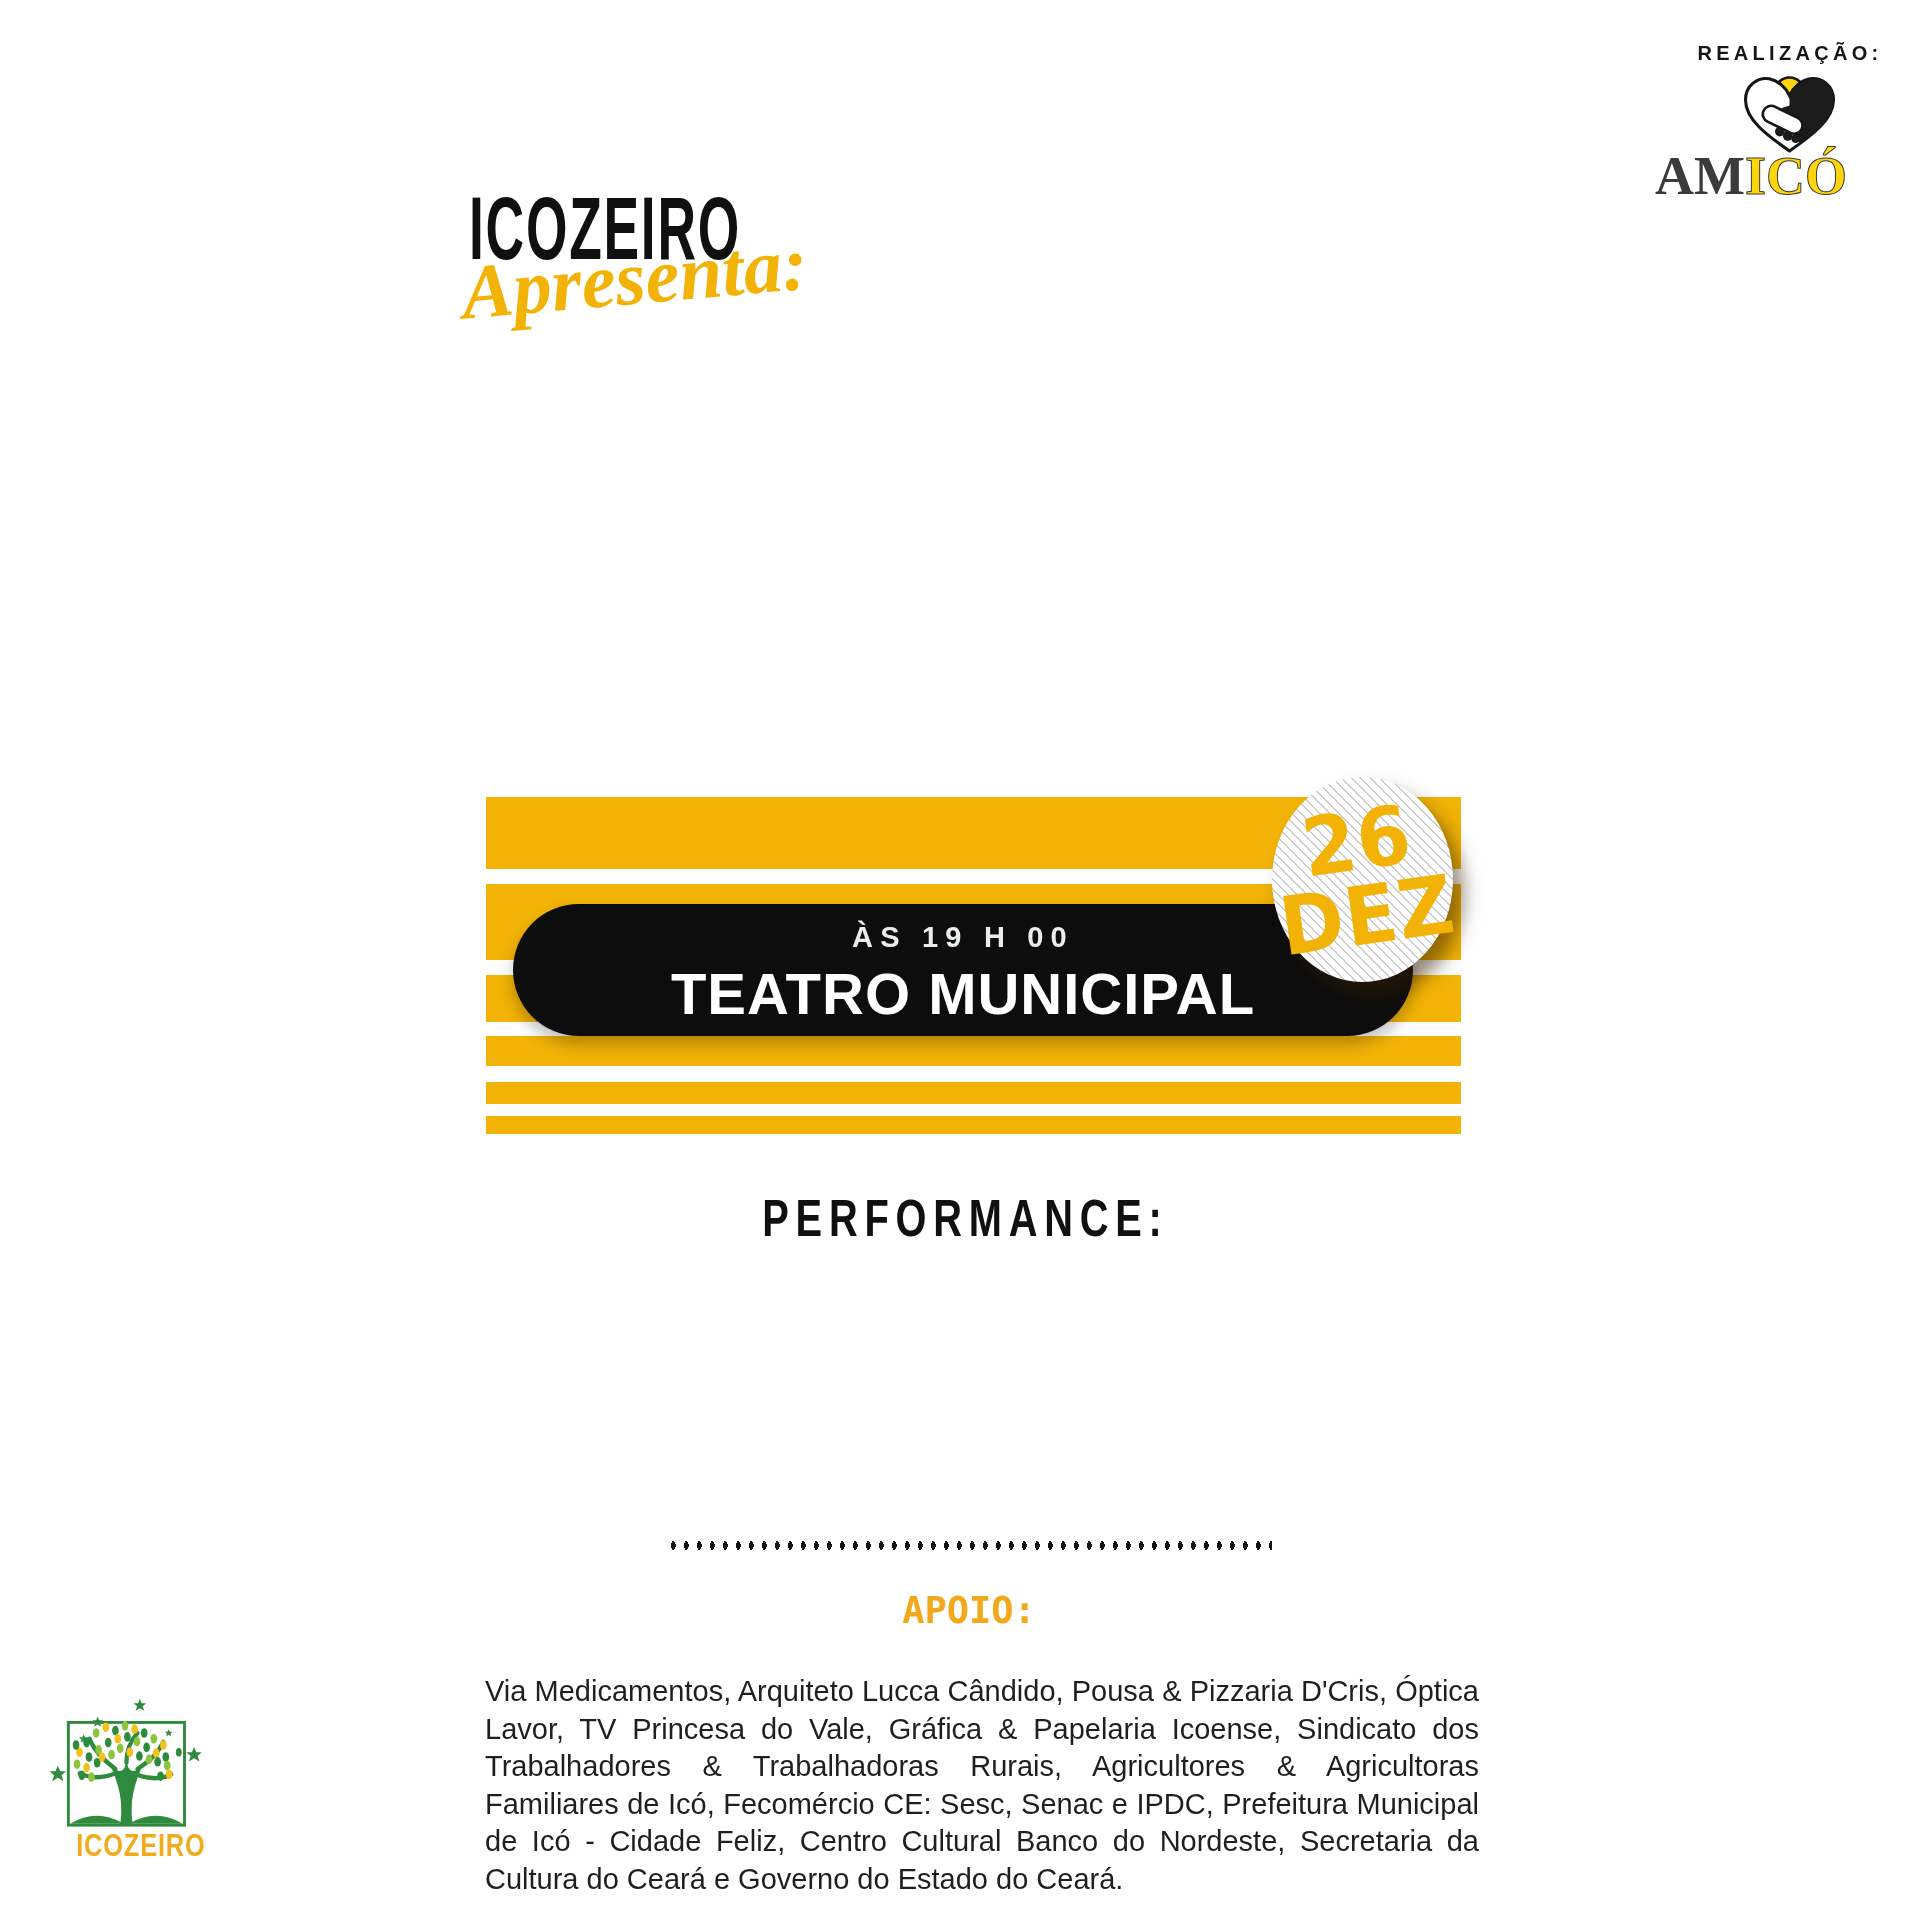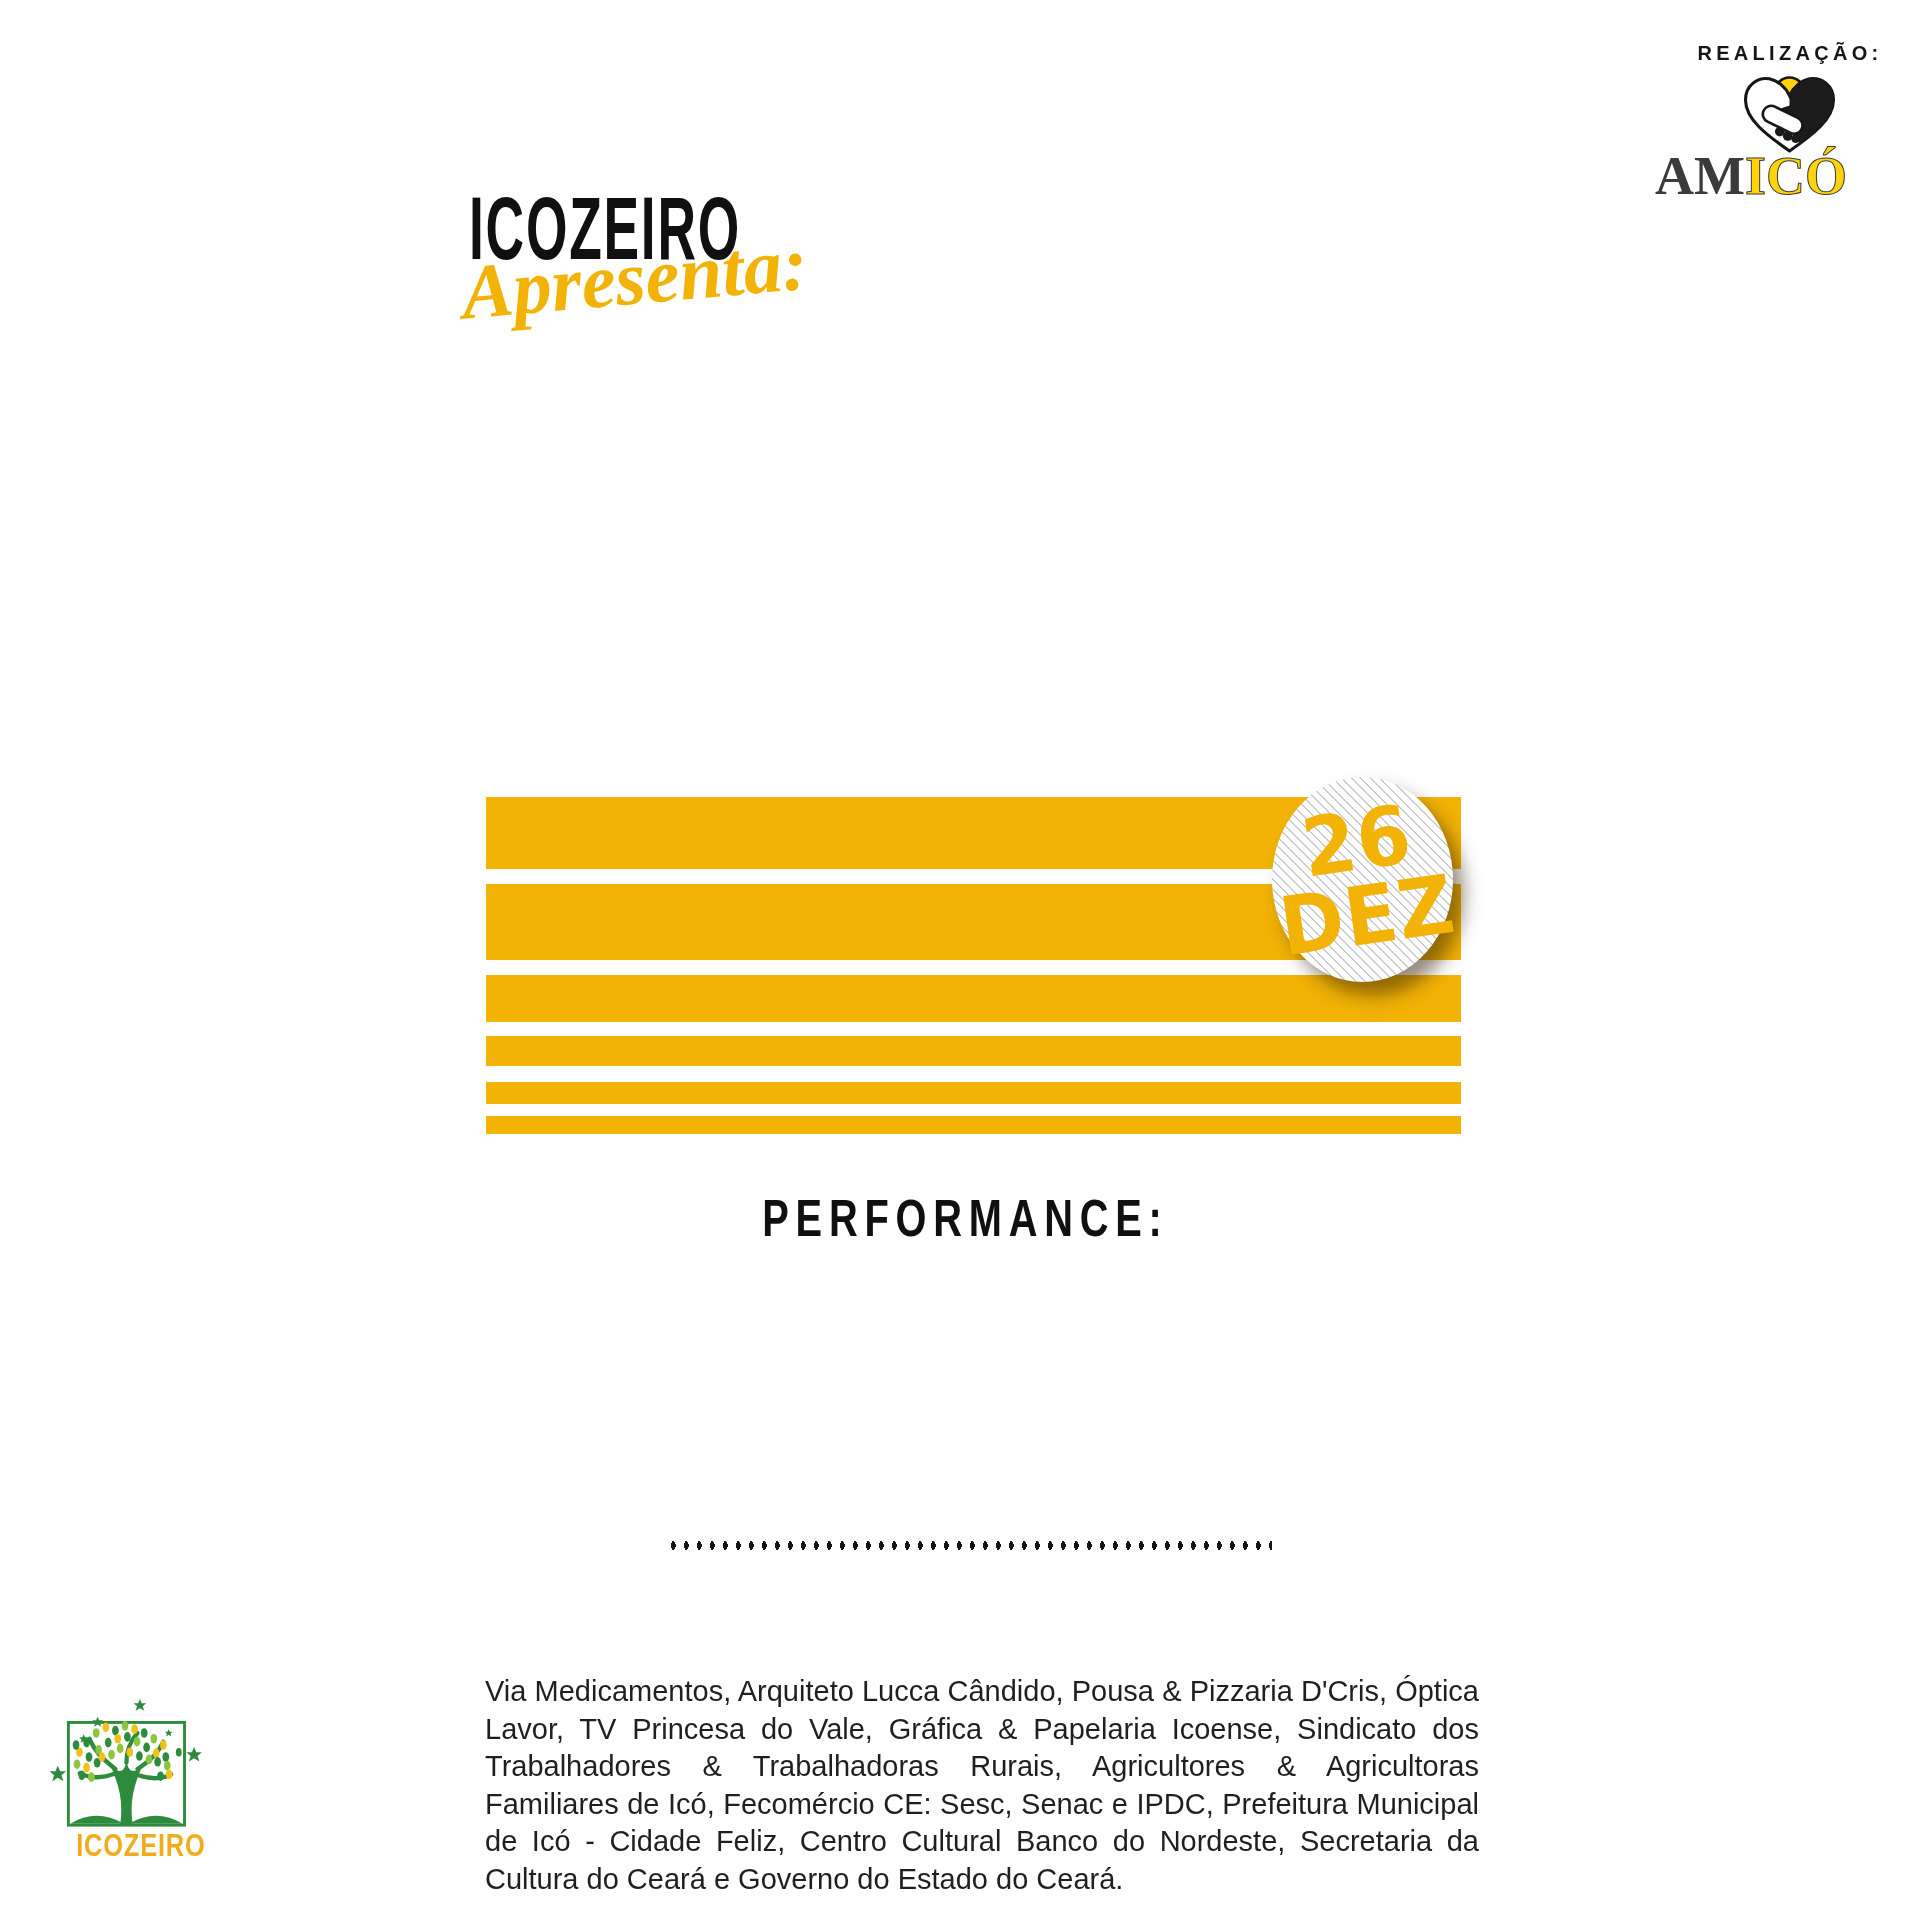--- a/index.html
+++ b/index.html
@@ -109,33 +109,38 @@
 
   <div class="stripes">
     <div class="stripe stripe-1"></div>
     <div class="stripe stripe-2"></div>
     <div class="stripe stripe-3"></div>
     <div class="stripe stripe-4"></div>
     <div class="stripe stripe-5"></div>
     <div class="stripe stripe-6"></div>
   </div>
 
+  <div class="event-pill">
+    <div class="event-time">ÀS 19 H 00</div>
+    <div class="event-venue">TEATRO MUNICIPAL</div>
+  </div>
 
   <div class="date-badge">
     <div class="date-badge-text">
       <div>26</div>
       <div>DEZ</div>
     </div>
   </div>
 
   <div class="performance-label">
     <span>PERFORMANCE:</span>
   </div>
 
   <div class="dotted-sep"></div>
+  <div class="apoio-label">APOIO:</div>
   <p class="sponsors">Via Medicamentos, Arquiteto Lucca Cândido, Pousa &amp; Pizzaria D'Cris, Óptica Lavor, TV Princesa do Vale, Gráfica &amp; Papelaria Icoense, Sindicato dos Trabalhadores &amp; Trabalhadoras Rurais, Agricultores &amp; Agricultoras Familiares de Icó, Fecomércio CE: Sesc, Senac e IPDC, Prefeitura Municipal de Icó - Cidade Feliz, Centro Cultural Banco do Nordeste, Secretaria da Cultura do Ceará e Governo do Estado do Ceará.</p>
 
   <div class="footer-logo">
     <svg width="164" height="144" viewBox="0 0 340 300">
       <defs>
         <path id="star" d="M0,-10 L2.9,-3.1 L10,-3.1 L4.5,1.9 L6.9,9 L0,4.8 L-6.9,9 L-4.5,1.9 L-10,-3.1 L-2.9,-3.1 Z"></path>
       </defs>
       <rect x="52" y="78" width="242" height="214" fill="none" stroke="#2E8A3C" stroke-width="6"></rect>
       <path d="M56 289 Q110 256 168 289 Z" fill="#2E8A3C"></path>
       <path d="M178 289 Q235 256 290 289 Z" fill="#2E8A3C"></path>

